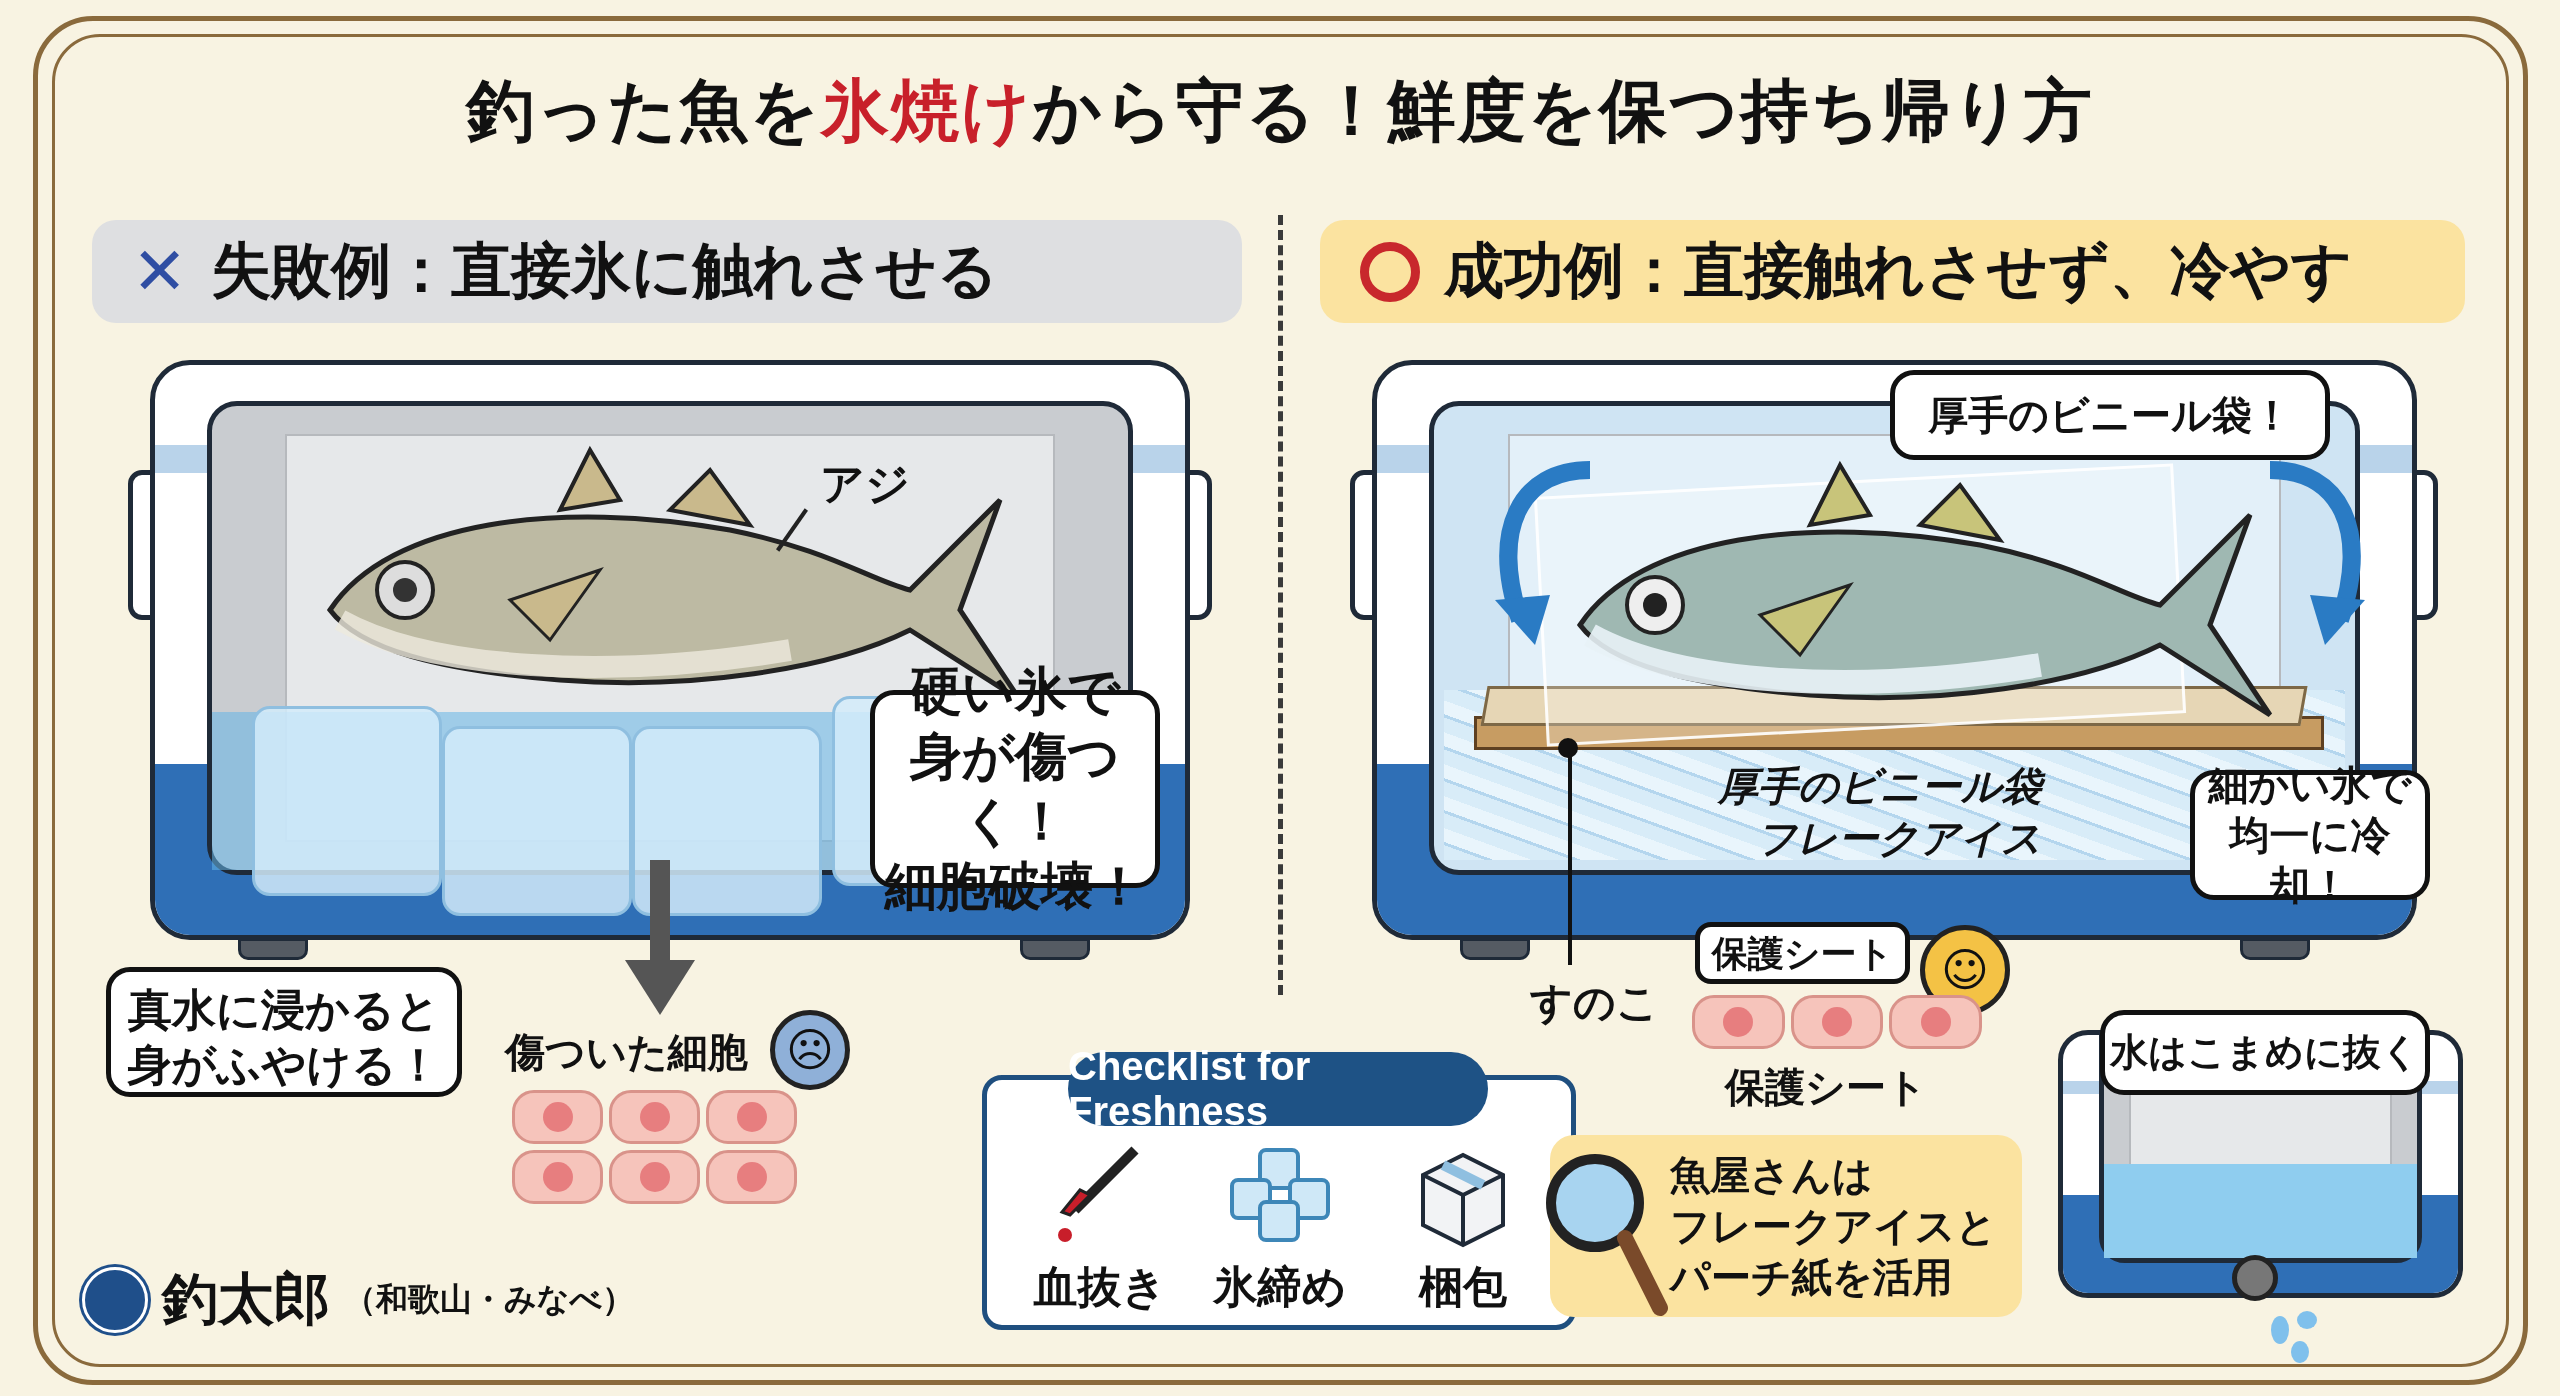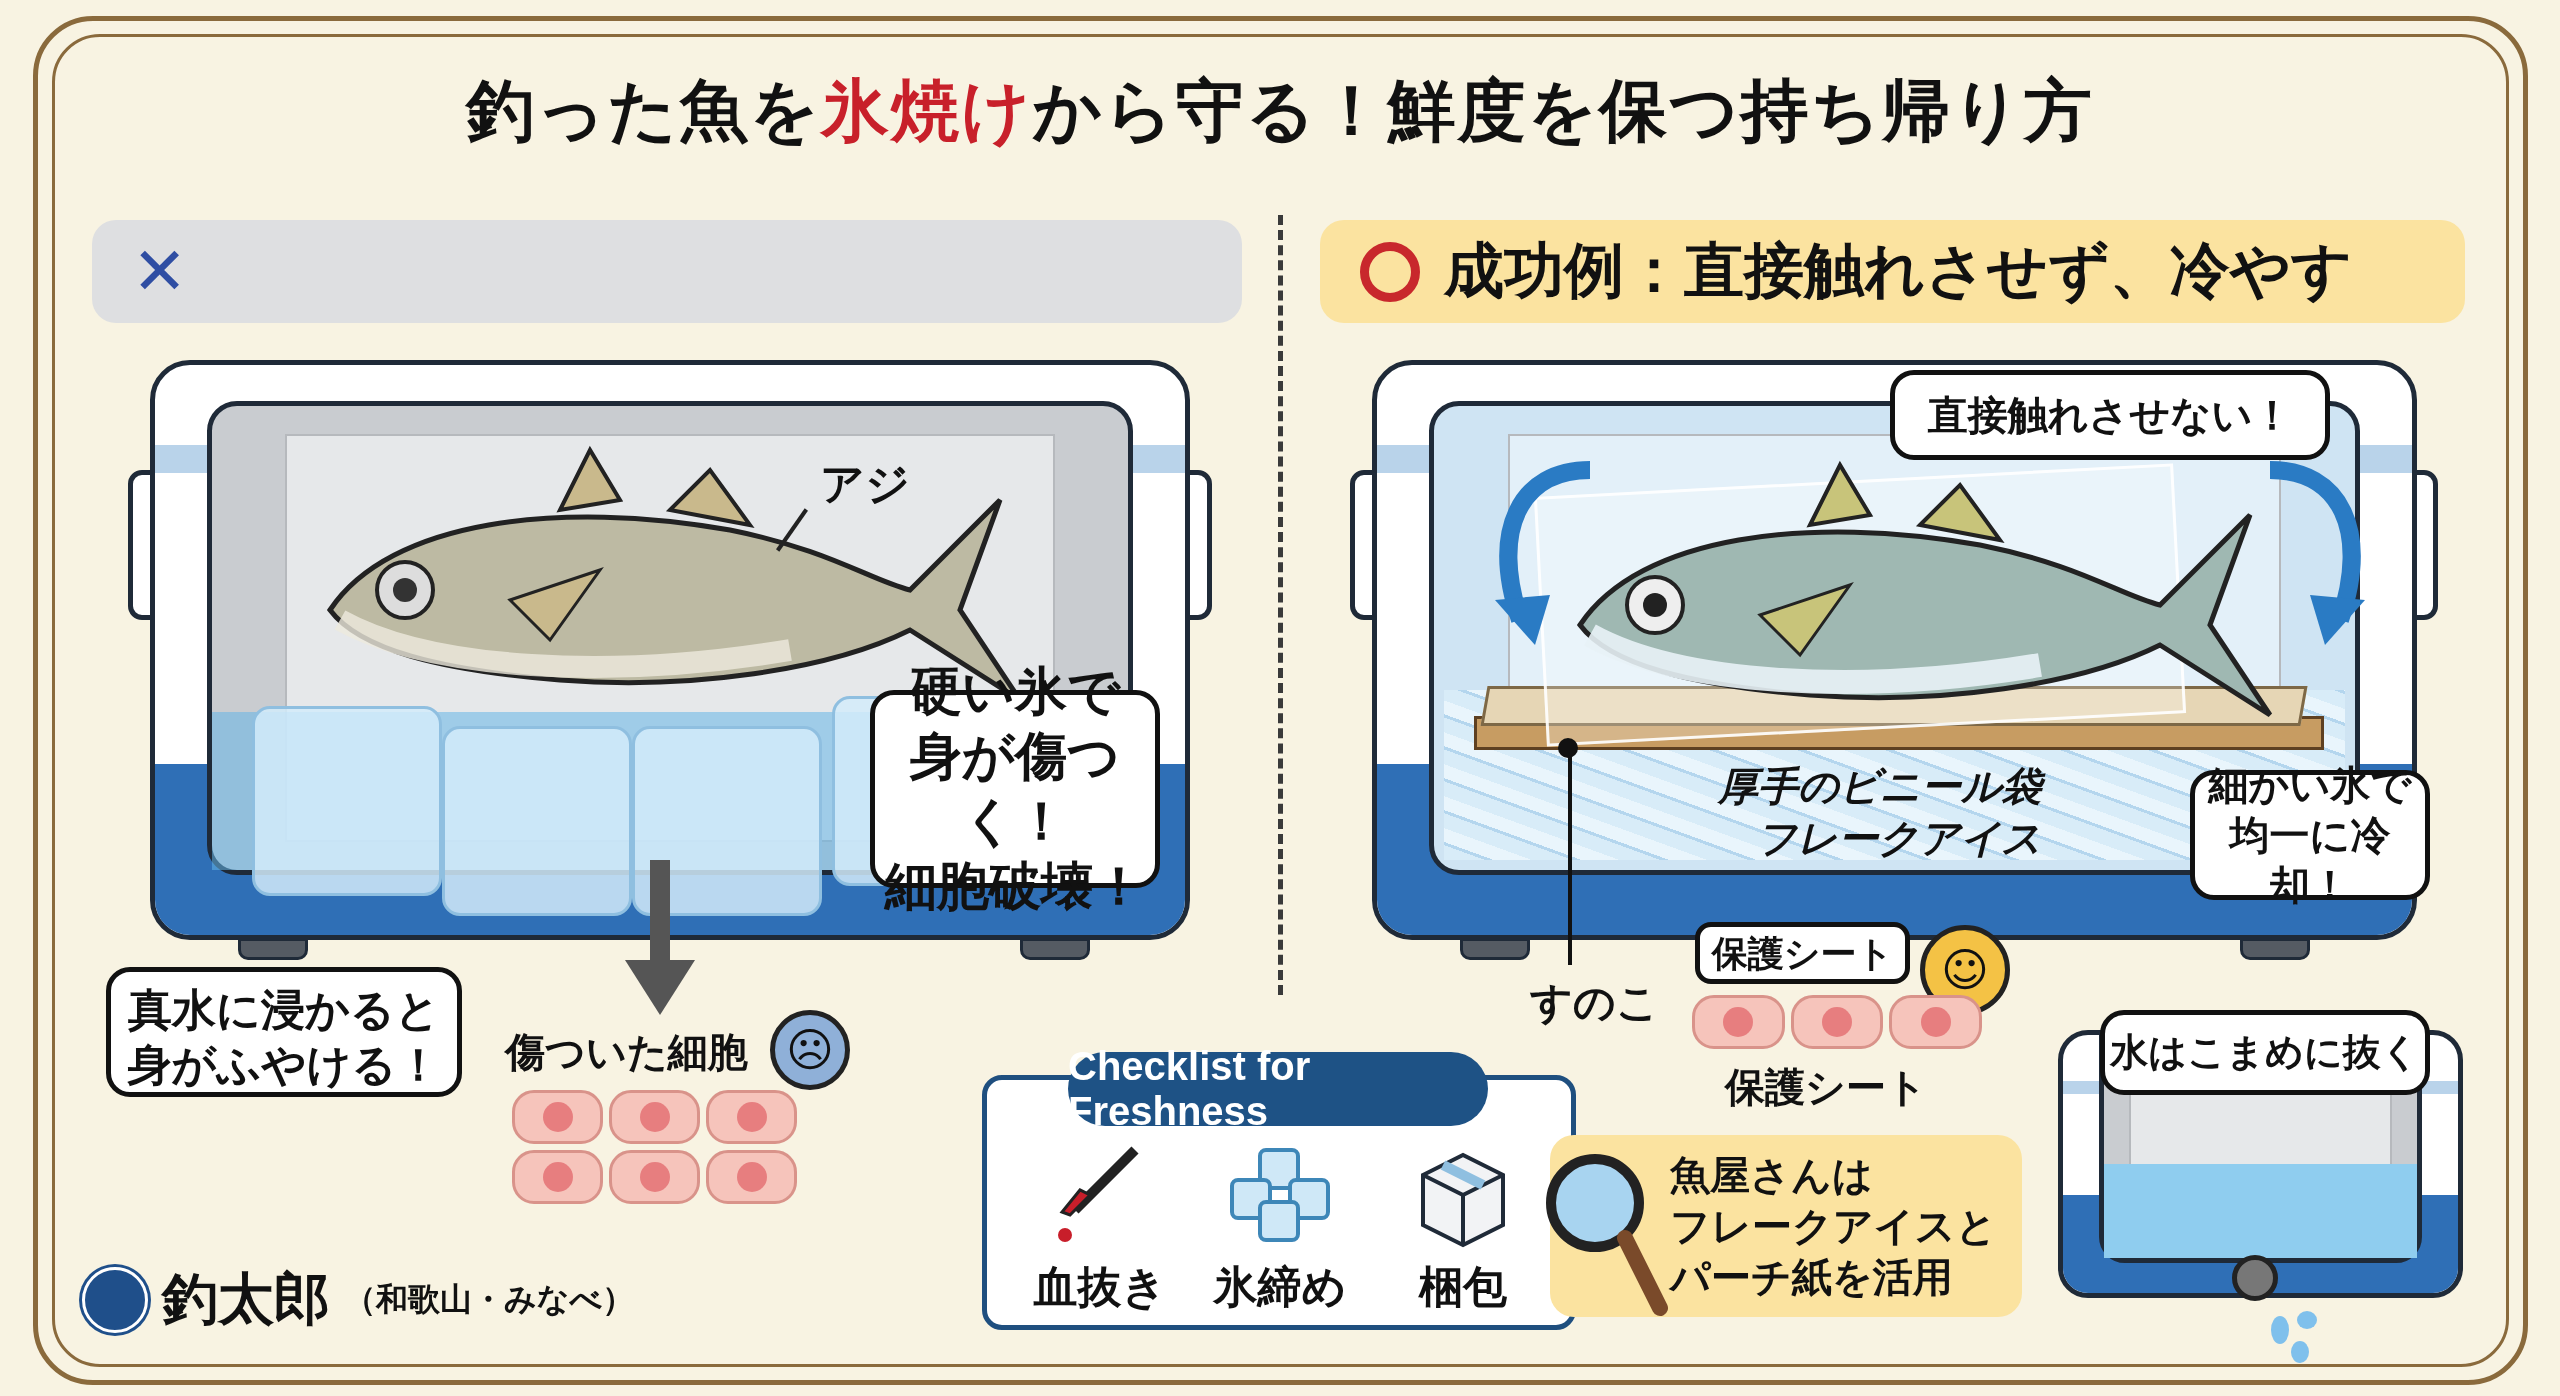--- a/index.html
+++ b/index.html
@@ -59,20 +59,21 @@
 
 <div class="abs frame-outer"></div>
 <div class="abs frame-inner"></div>
 
 <div class="abs title">
   <span>釣った魚を</span><span class="hl">氷焼け</span><span>から守る！鮮度を保つ持ち帰り方</span>
 </div>
 
 <div class="abs banner banner-left">
   <span class="mark mark-x">✕</span>
+  <span>失敗例：直接氷に触れさせる</span>
 </div>
 <div class="abs banner banner-right">
   <span class="mark mark-o"></span>
   <span>成功例：直接触れさせず、冷やす</span>
 </div>
 
 <div class="abs divider"></div>
 
 <div class="abs handle" style="left:128px; top:470px;"></div>
 <div class="abs handle" style="left:1172px; top:470px;"></div>
@@ -162,21 +163,21 @@
 
 <svg class="abs" style="left:1480px; top:450px;" width="130" height="200" viewBox="0 0 130 200">
   <path d="M110 20 C40 20 10 80 40 170" fill="none" stroke="#2a7bc4" stroke-width="18"></path>
   <path d="M15 150 L55 195 L70 145 Z" fill="#2a7bc4"></path>
 </svg>
 <svg class="abs" style="left:2250px; top:450px;" width="130" height="200" viewBox="0 0 130 200">
   <path d="M20 20 C90 20 120 80 90 170" fill="none" stroke="#2a7bc4" stroke-width="18"></path>
   <path d="M115 150 L75 195 L60 145 Z" fill="#2a7bc4"></path>
 </svg>
 
-<div class="bubble" style="left:1890px; top:370px; width:440px; height:90px; font-size:40px;">直接触れさせない！</div>
+<div class="bubble" style="left:1890px; top:370px; width:440px; height:90px; font-size:40px;">厚手のビニール袋！</div>
 
 <div class="label" style="left:1718px; top:760px; font-size:40px; text-align:right; line-height:1.3;font-style:italic;">
   <div>厚手のビニール袋</div>
   <div>フレークアイス</div>
 </div>
 
 <div class="bubble" style="left:2190px; top:770px; width:240px; height:130px; font-size:40px;">
   <div>
     <div>細かい氷で</div>
     <div>均一に冷却！</div>

